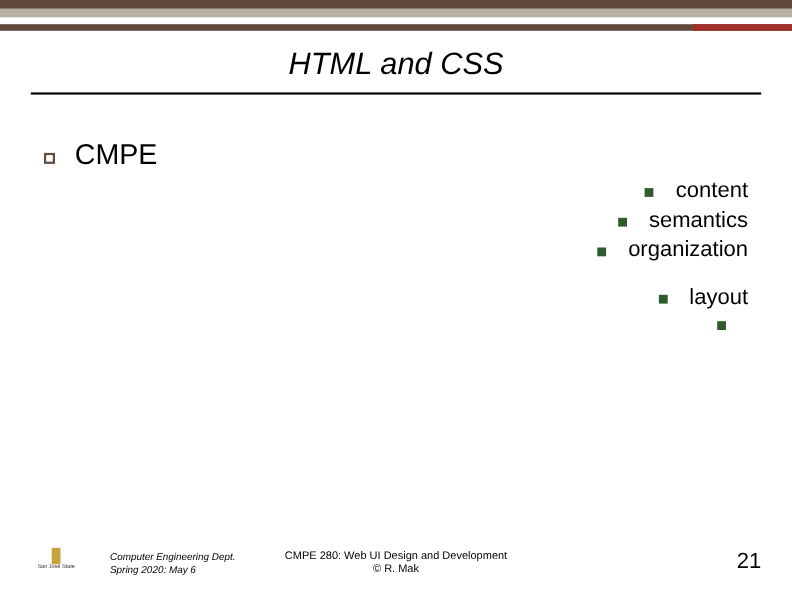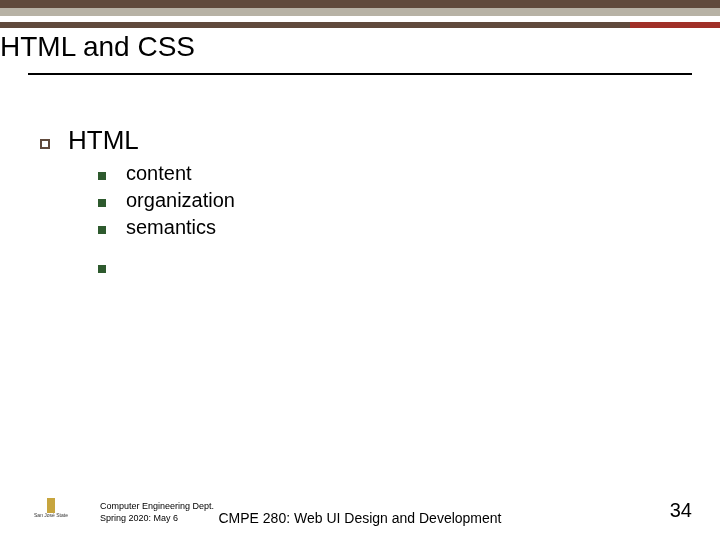--- a/index.html
+++ b/index.html
@@ -30,22 +30,23 @@
     background: #604a3c;
     display: flex;
     justify-content: flex-end;
   }
   .top-bar .accent-row .accent {
     width: 90px;
     height: 6px;
     background: #a03028;
   }
   .title-wrap {
-    text-align: left;
-    margin-top: 3px;
+    text-align: center;
+    margin-top: 14px;
+    font-style: italic;
   }
   .title {
     font-size: 28px;
     display: inline-block;
   }
   .title-underline {
     margin: 10px 28px 0 28px;
     height: 2px;
     background: #000;
   }
@@ -75,20 +76,21 @@
   }
   .lvl2-group {
     margin-left: 58px;
     margin-top: 6px;
     margin-bottom: 20px;
   }
   .lvl2 {
     display: flex;
     align-items: baseline;
     margin-bottom: 4px;
+    justify-content: flex-end;
   }
   .lvl2 .bullet {
     width: 8px;
     height: 8px;
     background: #2e5a2e;
     margin-right: 20px;
     margin-top: 6px;
     flex: 0 0 auto;
   }
   .lvl2 .text {
@@ -125,28 +127,29 @@
     color: #333;
     text-align: center;
     width: 38px;
   }
   .footer .left-text {
     position: absolute;
     left: 100px;
     bottom: 4px;
     font-size: 9px;
     line-height: 12px;
+    font-style: italic;
   }
   .footer .center-text {
     position: absolute;
     left: 0;
     right: 0;
     bottom: 4px;
     text-align: center;
-    font-size: 14px;
+    font-size: 10px;
     line-height: 12px;
   }
   .footer .page-num {
     position: absolute;
     right: 28px;
     bottom: 6px;
     font-size: 20px;
   }
 </style>
 </head>
@@ -165,53 +168,58 @@
 
   <div class="title-wrap">
     <div class="title">HTML and CSS</div>
     <div class="title-underline"></div>
   </div>
 
   <div class="content">
 
     <div class="lvl1">
       <div class="bullet"></div>
-      <div class="text">HTML</div>
+      <div class="text">CMPE</div>
     </div>
     <div class="lvl2-group">
       <div class="lvl2">
         <div class="bullet"></div>
         <div class="text">content</div>
       </div>
       <div class="lvl2">
         <div class="bullet"></div>
+        <div class="text">semantics</div>
+      </div>
+      <div class="lvl2">
+        <div class="bullet"></div>
         <div class="text">organization</div>
       </div>
-      <div class="lvl2">
-        <div class="bullet"></div>
-        <div class="text">semantics</div>
-      </div>
     </div>
 
     <div class="lvl2-group">
+      <div class="lvl2">
+        <div class="bullet"></div>
+        <div class="text">layout</div>
+      </div>
       <div class="lvl2">
         <div class="bullet"></div>
       </div>
     </div>
 
   </div>
 
   <div class="footer">
     <div class="logo">
       <div class="tower"></div>
       <div class="label">San José State</div>
     </div>
     <div class="left-text">
       <div>Computer Engineering Dept.</div>
       <div>Spring 2020: May 6</div>
     </div>
     <div class="center-text">
       <div>CMPE 280: Web UI Design and Development</div>
-    </div>
-    <div class="page-num">34</div>
+      <div>© R. Mak</div>
+    </div>
+    <div class="page-num">21</div>
   </div>
 
 </div>
 
 </body></html>

